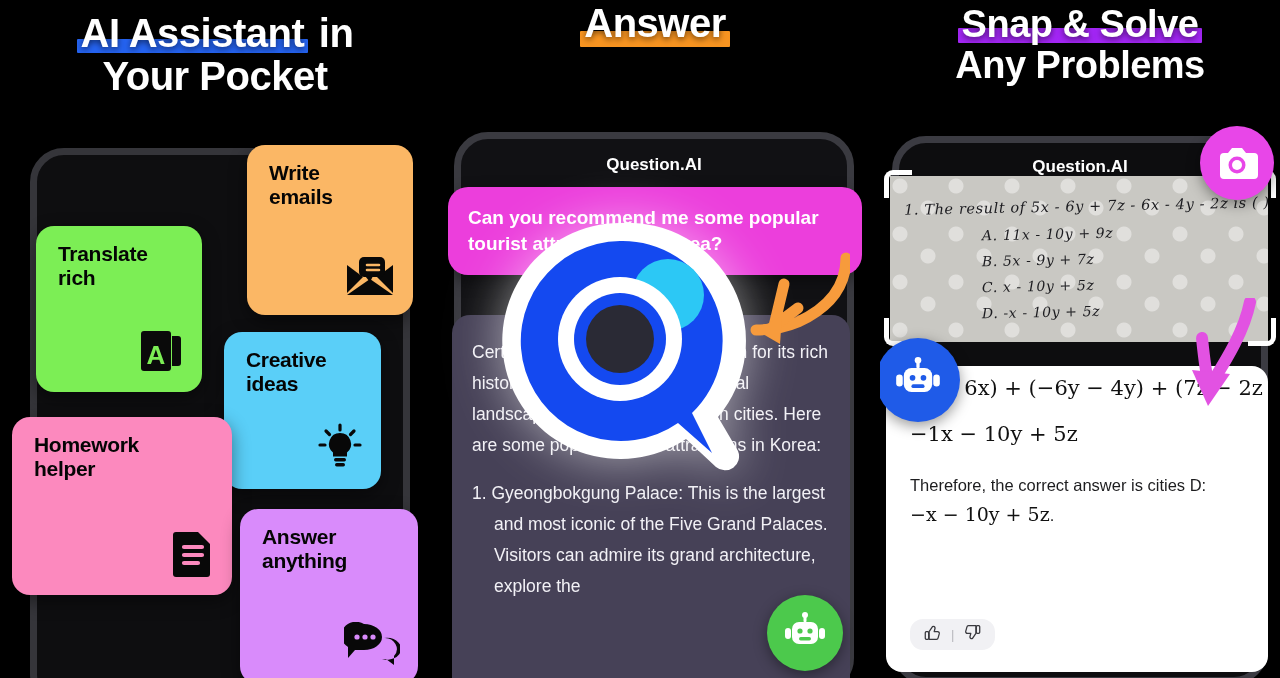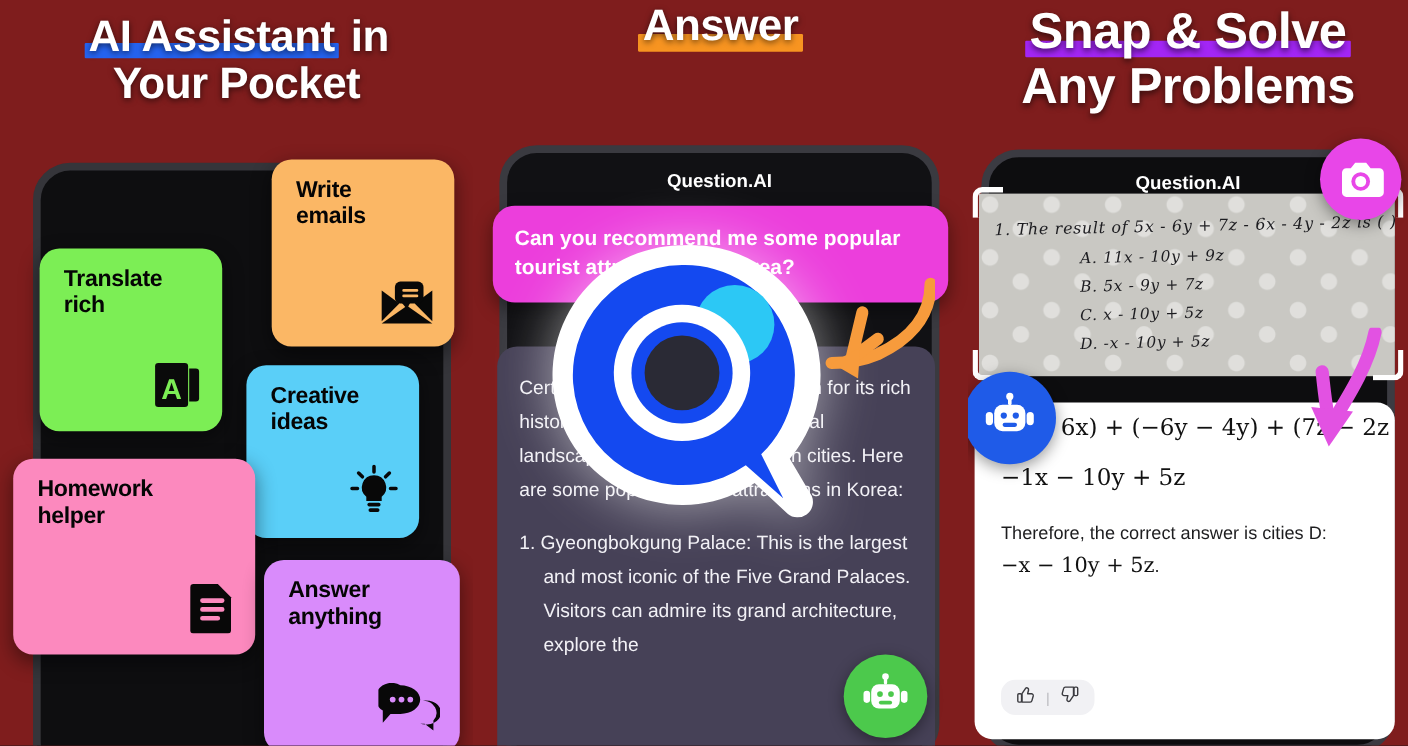--- a/index.html
+++ b/index.html
@@ -2,21 +2,21 @@
 <html><head>
 <meta charset="utf-8">
 <style>
   * { box-sizing: border-box; margin: 0; padding: 0; }
   html, body {
     width: 1280px; height: 678px;
     background: #17171a;
     font-family: "Liberation Sans", sans-serif;
     overflow: hidden;
   }
-  .stage { position: relative; width: 1280px; height: 678px; background: #7f1d1d; }
+  .stage { position: relative; width: 1280px; height: 678px; background: #000000; }
 
   .panel { position: absolute; top: 0; height: 678px; overflow: hidden; }
   #panel-1 { left: 0;    width: 430px; }
   #panel-2 { left: 430px; width: 450px; }
   #panel-3 { left: 880px; width: 400px; }
 
   
   .heading {
     position: absolute; left: 0; width: 100%;
     text-align: center; color: #fff;
@@ -29,21 +29,21 @@
   .hl-word::before {
     content: ""; position: absolute; left: 0; right: 0;
     bottom: 2px; height: 14px; z-index: -1; border-radius: 1px;
   }
   .hl-blue::before   { background: #2563f0; }
   .hl-orange::before { background: #f79421; bottom: -2px; height: 16px; }
   .hl-purple::before { background: #a326f5; bottom: 2px; height: 15px; }
 
   #heading-1 { top: 12px; font-size: 40px; }
   #heading-2 { top: 2px; font-size: 40px; }
-  #heading-3 { top: 4px; font-size: 46px; }
+  #heading-3 { top: 4px; font-size: 38px; }
 
   
   .phone {
     position: absolute; border-radius: 34px;
     border: 7px solid #35353a; background: #0e0e10;
   }
   #phone-1 { left: 30px;  top: 148px; width: 380px; height: 560px; }
   #phone-2 { left: 24px;  top: 132px; width: 400px; height: 560px;
              border-color: #3a3a40; background: #111114; }
   #phone-3 { left: 12px;  top: 136px; width: 376px; height: 548px;

